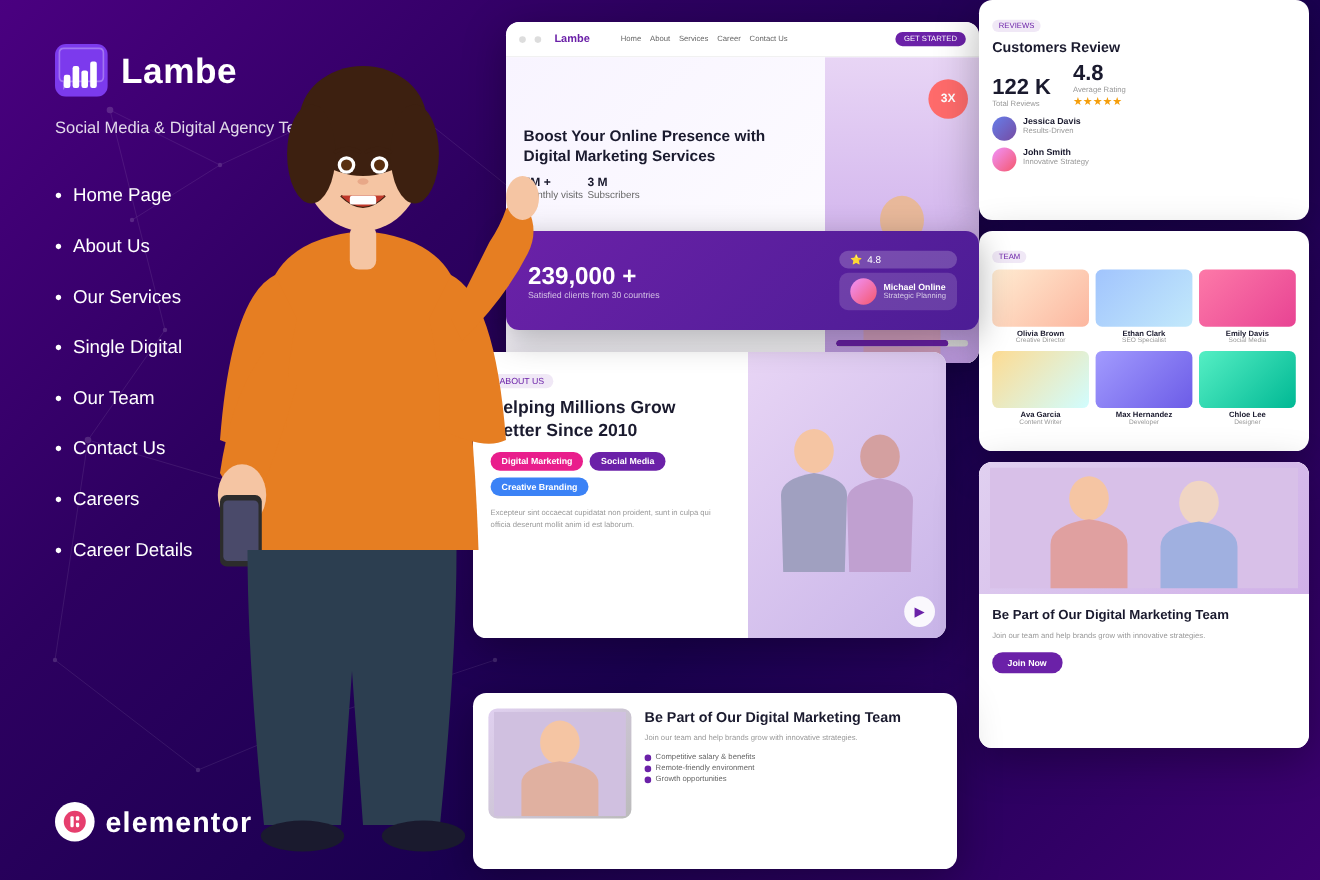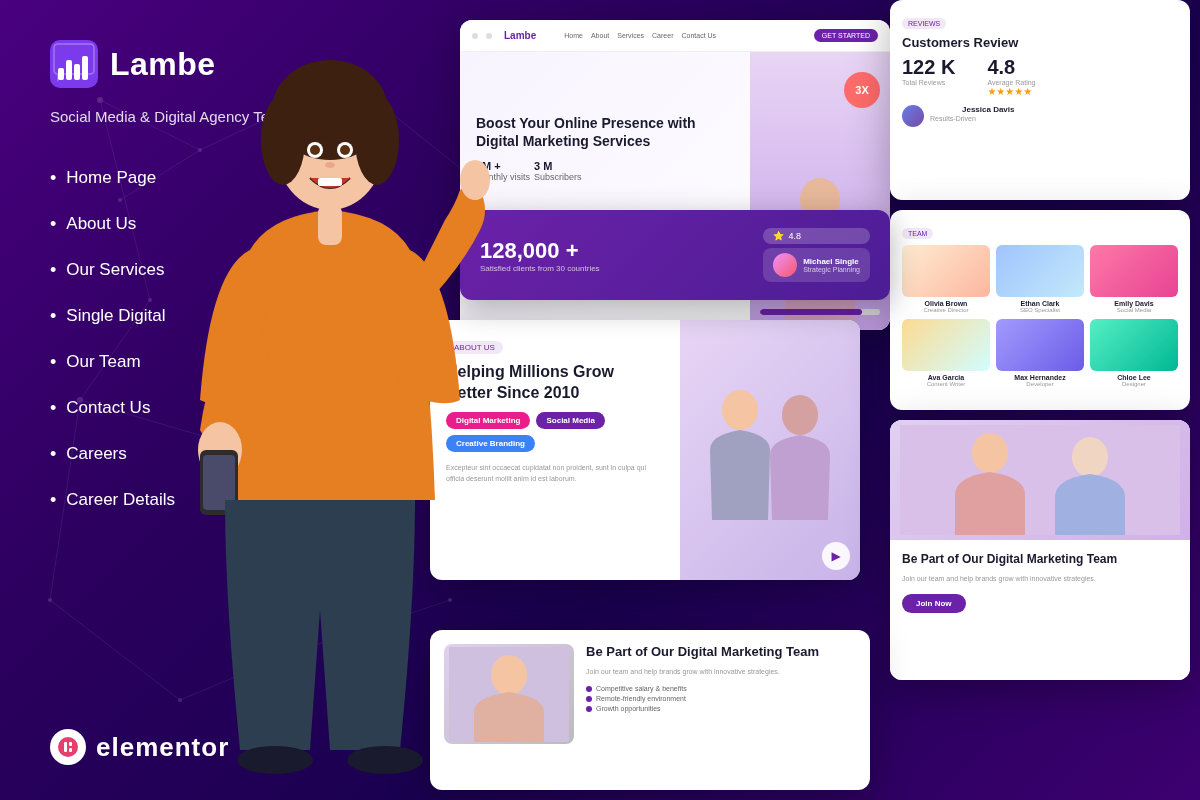--- a/index.html
+++ b/index.html
@@ -368,22 +368,23 @@
 
     .ss-review-title {
       font-size: 13px;
       font-weight: 700;
       color: #1a1a2e;
       margin-bottom: 6px;
     }
 
     .ss-review-stats {
       display: flex;
-      gap: 32px;
+      gap: 20px;
       margin-bottom: 8px;
+      align-items: flex-end;
     }
 
     .ss-review-number {
       font-size: 20px;
       font-weight: 700;
       color: #1a1a2e;
     }
 
     .ss-review-label {
       font-size: 7px;
@@ -414,21 +415,20 @@
       flex-shrink: 0;
     }
 
     .ss-review-av1 { background: linear-gradient(135deg, #667eea, #764ba2); }
     .ss-review-av2 { background: linear-gradient(135deg, #f093fb, #f5576c); }
 
     .ss-review-name {
       font-size: 8px;
       font-weight: 600;
       color: #1a1a2e;
-      margin-left: 32px;
     }
 
     .ss-review-text {
       font-size: 7px;
       color: #999;
       line-height: 1.4;
     }
 
     
     .ss-team {
@@ -700,32 +700,32 @@
         <div class="ss-badge-3x">3X</div>
         <div class="ss-progress-bar">
           <div class="ss-progress-fill"></div>
         </div>
       </div>
     </div>
   </div>
 
   <div style="position:absolute; top: 210px; left: 60px; width: 430px; height: 90px; background: linear-gradient(135deg, #6b21a8, #4c1d95); border-radius: 12px; box-shadow: 0 8px 30px rgba(0,0,0,0.3); z-index:5; display:flex; align-items:center; padding: 0 20px; gap: 10px;">
     <div>
-      <div style="font-size:22px; font-weight:700; color:#fff;">128,000 +</div>
+      <div style="font-size:22px; font-weight:700; color:#fff;">239,000 +</div>
       <div style="font-size:8px; color:rgba(255,255,255,0.7); max-width:120px;">Satisfied clients from 30 countries</div>
     </div>
     <div style="margin-left:auto; display:flex; flex-direction:column; gap:4px;">
       <div style="background:rgba(255,255,255,0.2); border-radius:12px; padding:3px 10px; font-size:9px; color:#fff; display:flex; align-items:center; gap:4px;">
         <span>⭐</span>
         <span>4.8</span>
       </div>
       <div style="background:rgba(255,255,255,0.15); border-radius:8px; padding:5px 10px; display:flex; align-items:center; gap:6px;">
         <div style="width:24px; height:24px; border-radius:50%; background:linear-gradient(135deg, #f093fb, #f5576c);"></div>
         <div>
-          <div style="font-size:8px; color:#fff; font-weight:600;">Michael Single</div>
+          <div style="font-size:8px; color:#fff; font-weight:600;">Michael Online</div>
           <div style="font-size:7px; color:rgba(255,255,255,0.7);">Strategic Planning</div>
         </div>
       </div>
     </div>
   </div>
 
   <div class="screenshot-second">
     <div style="display:flex; height:100%;">
       <div class="ss-services" style="flex: 1; padding: 16px;">
         <div class="ss-about-tag">ABOUT US</div>
@@ -799,20 +799,27 @@
         </div>
       </div>
       <div class="ss-review-items">
         <div class="ss-review-item">
           <div class="ss-review-avatar ss-review-av1"></div>
           <div>
             <div class="ss-review-name">Jessica Davis</div>
             <div class="ss-review-text">Results-Driven</div>
           </div>
         </div>
+        <div class="ss-review-item">
+          <div class="ss-review-avatar ss-review-av2"></div>
+          <div>
+            <div class="ss-review-name">John Smith</div>
+            <div class="ss-review-text">Innovative Strategy</div>
+          </div>
+        </div>
       </div>
     </div>
   </div>
 
   <div class="screenshot-right-mid">
     <div class="ss-team">
       <div class="ss-team-tag">TEAM</div>
       <div class="ss-team-grid">
         <div class="ss-team-member">
           <div class="ss-team-photo ss-tm1"></div>

